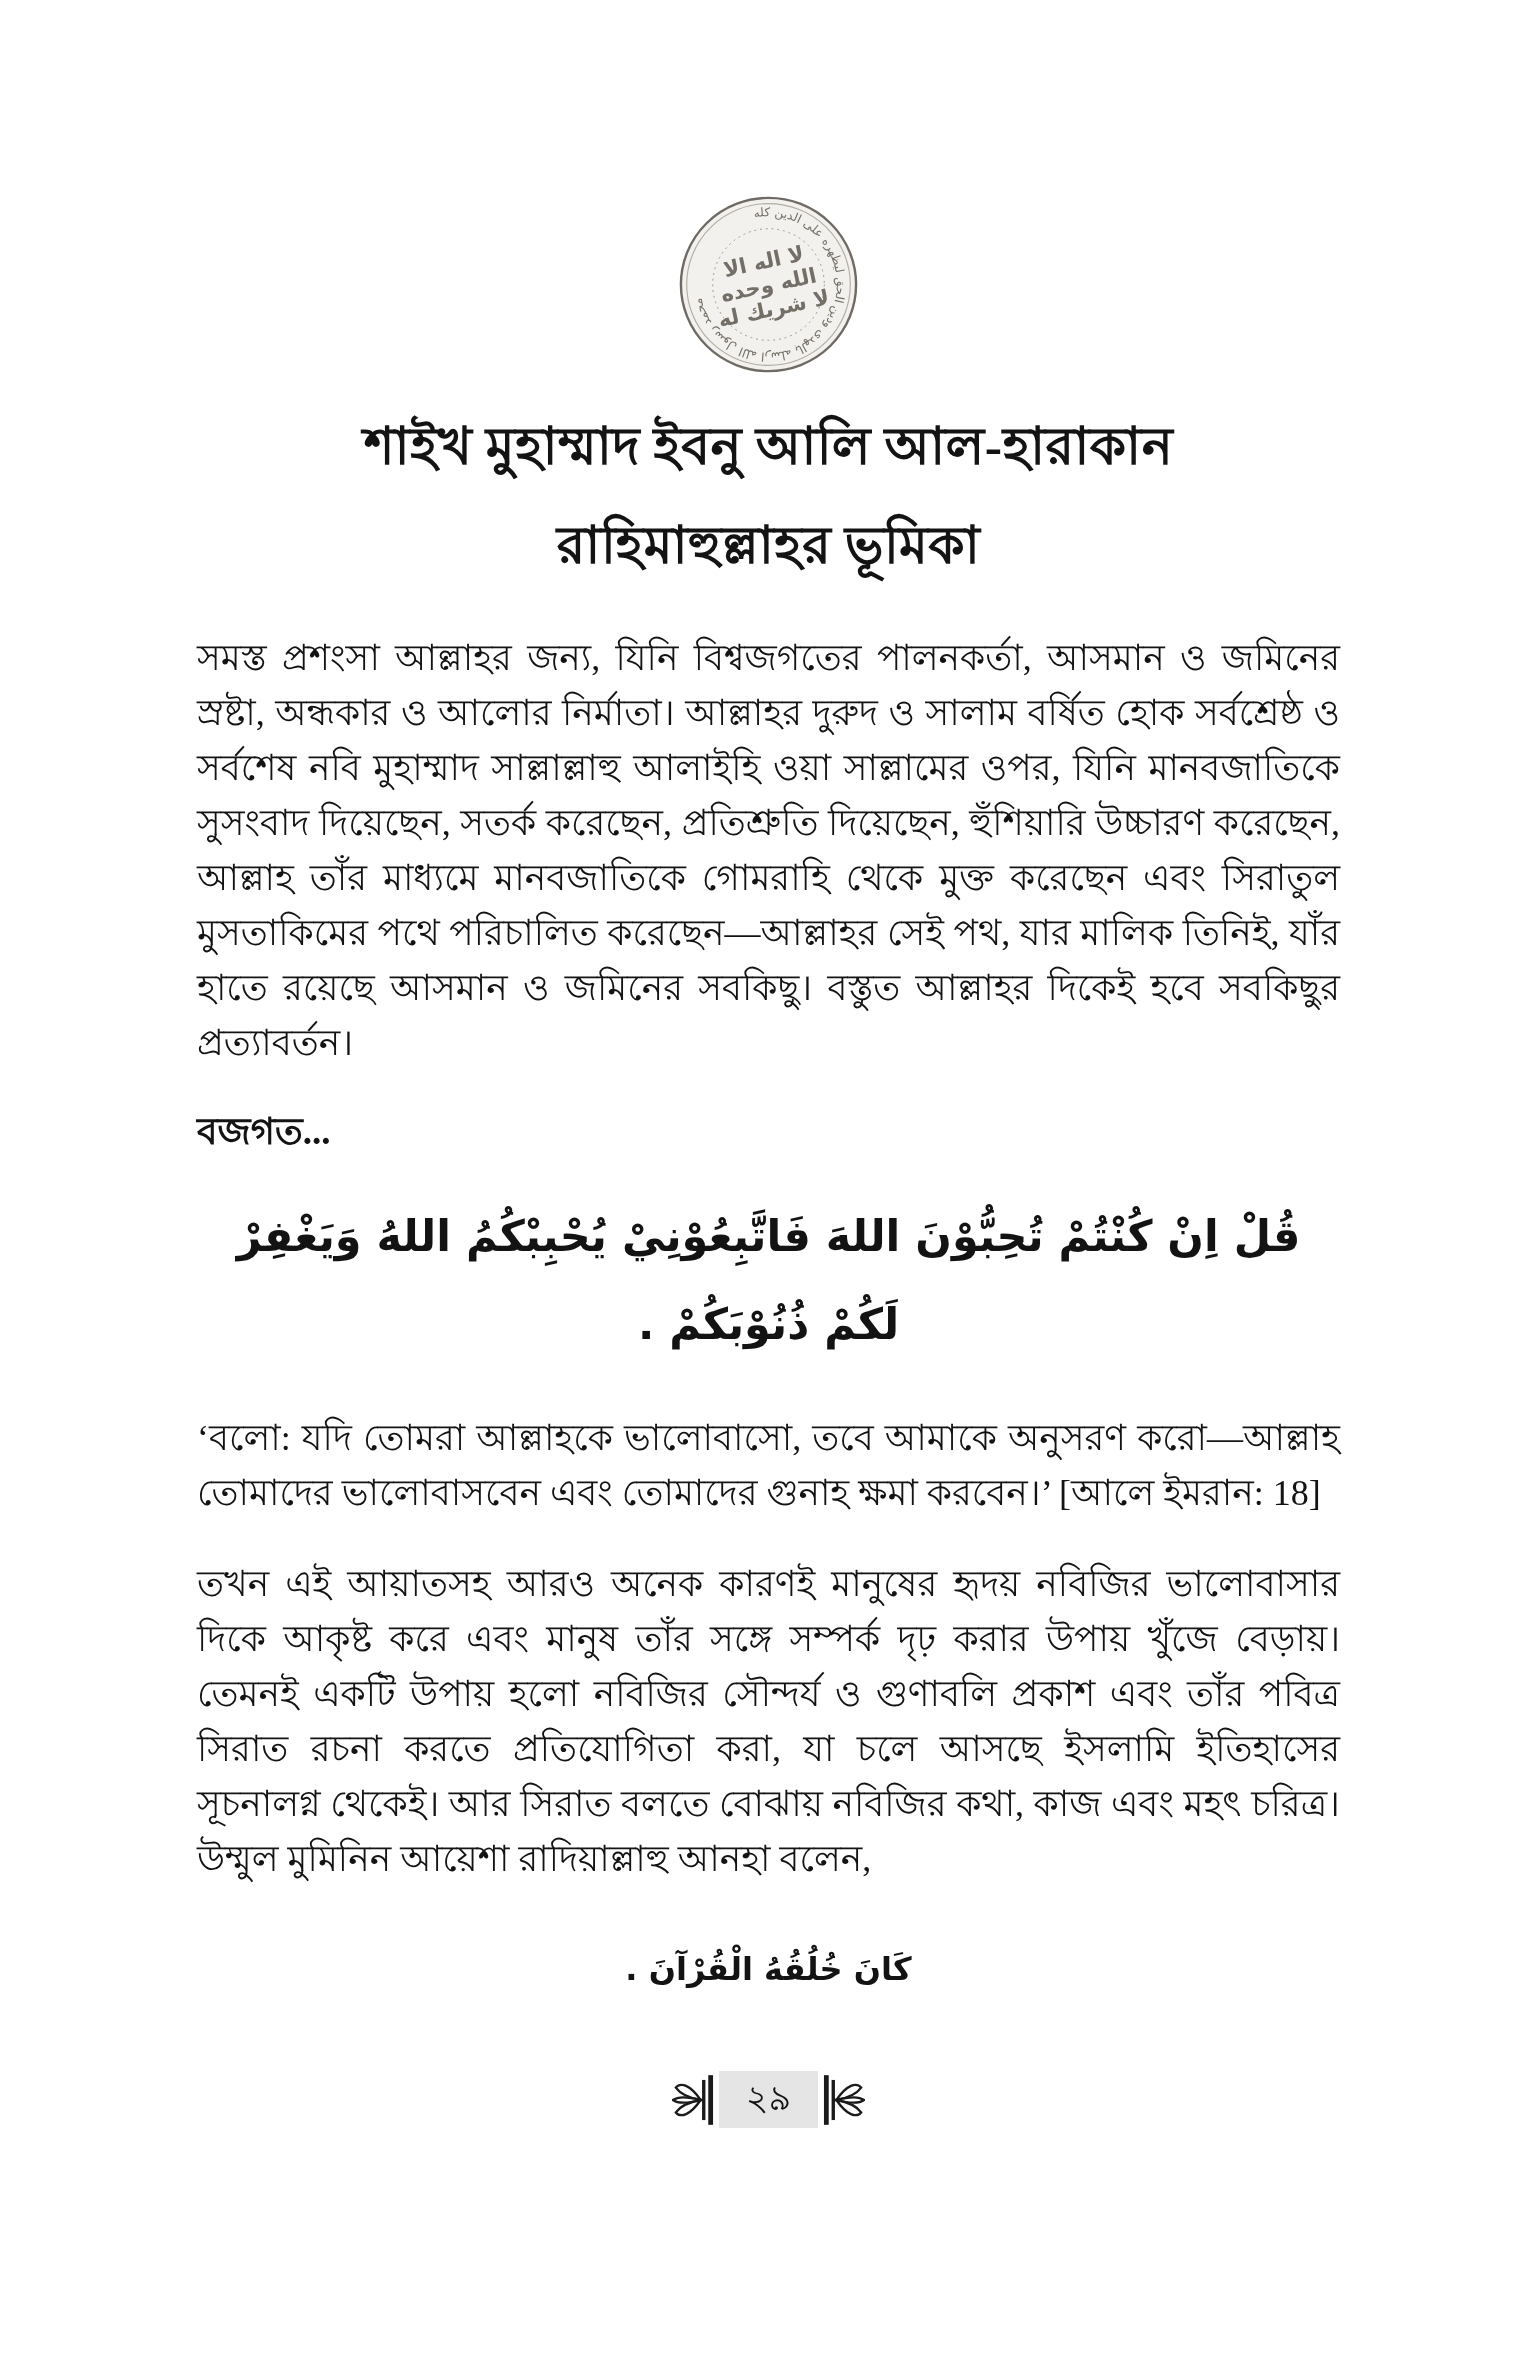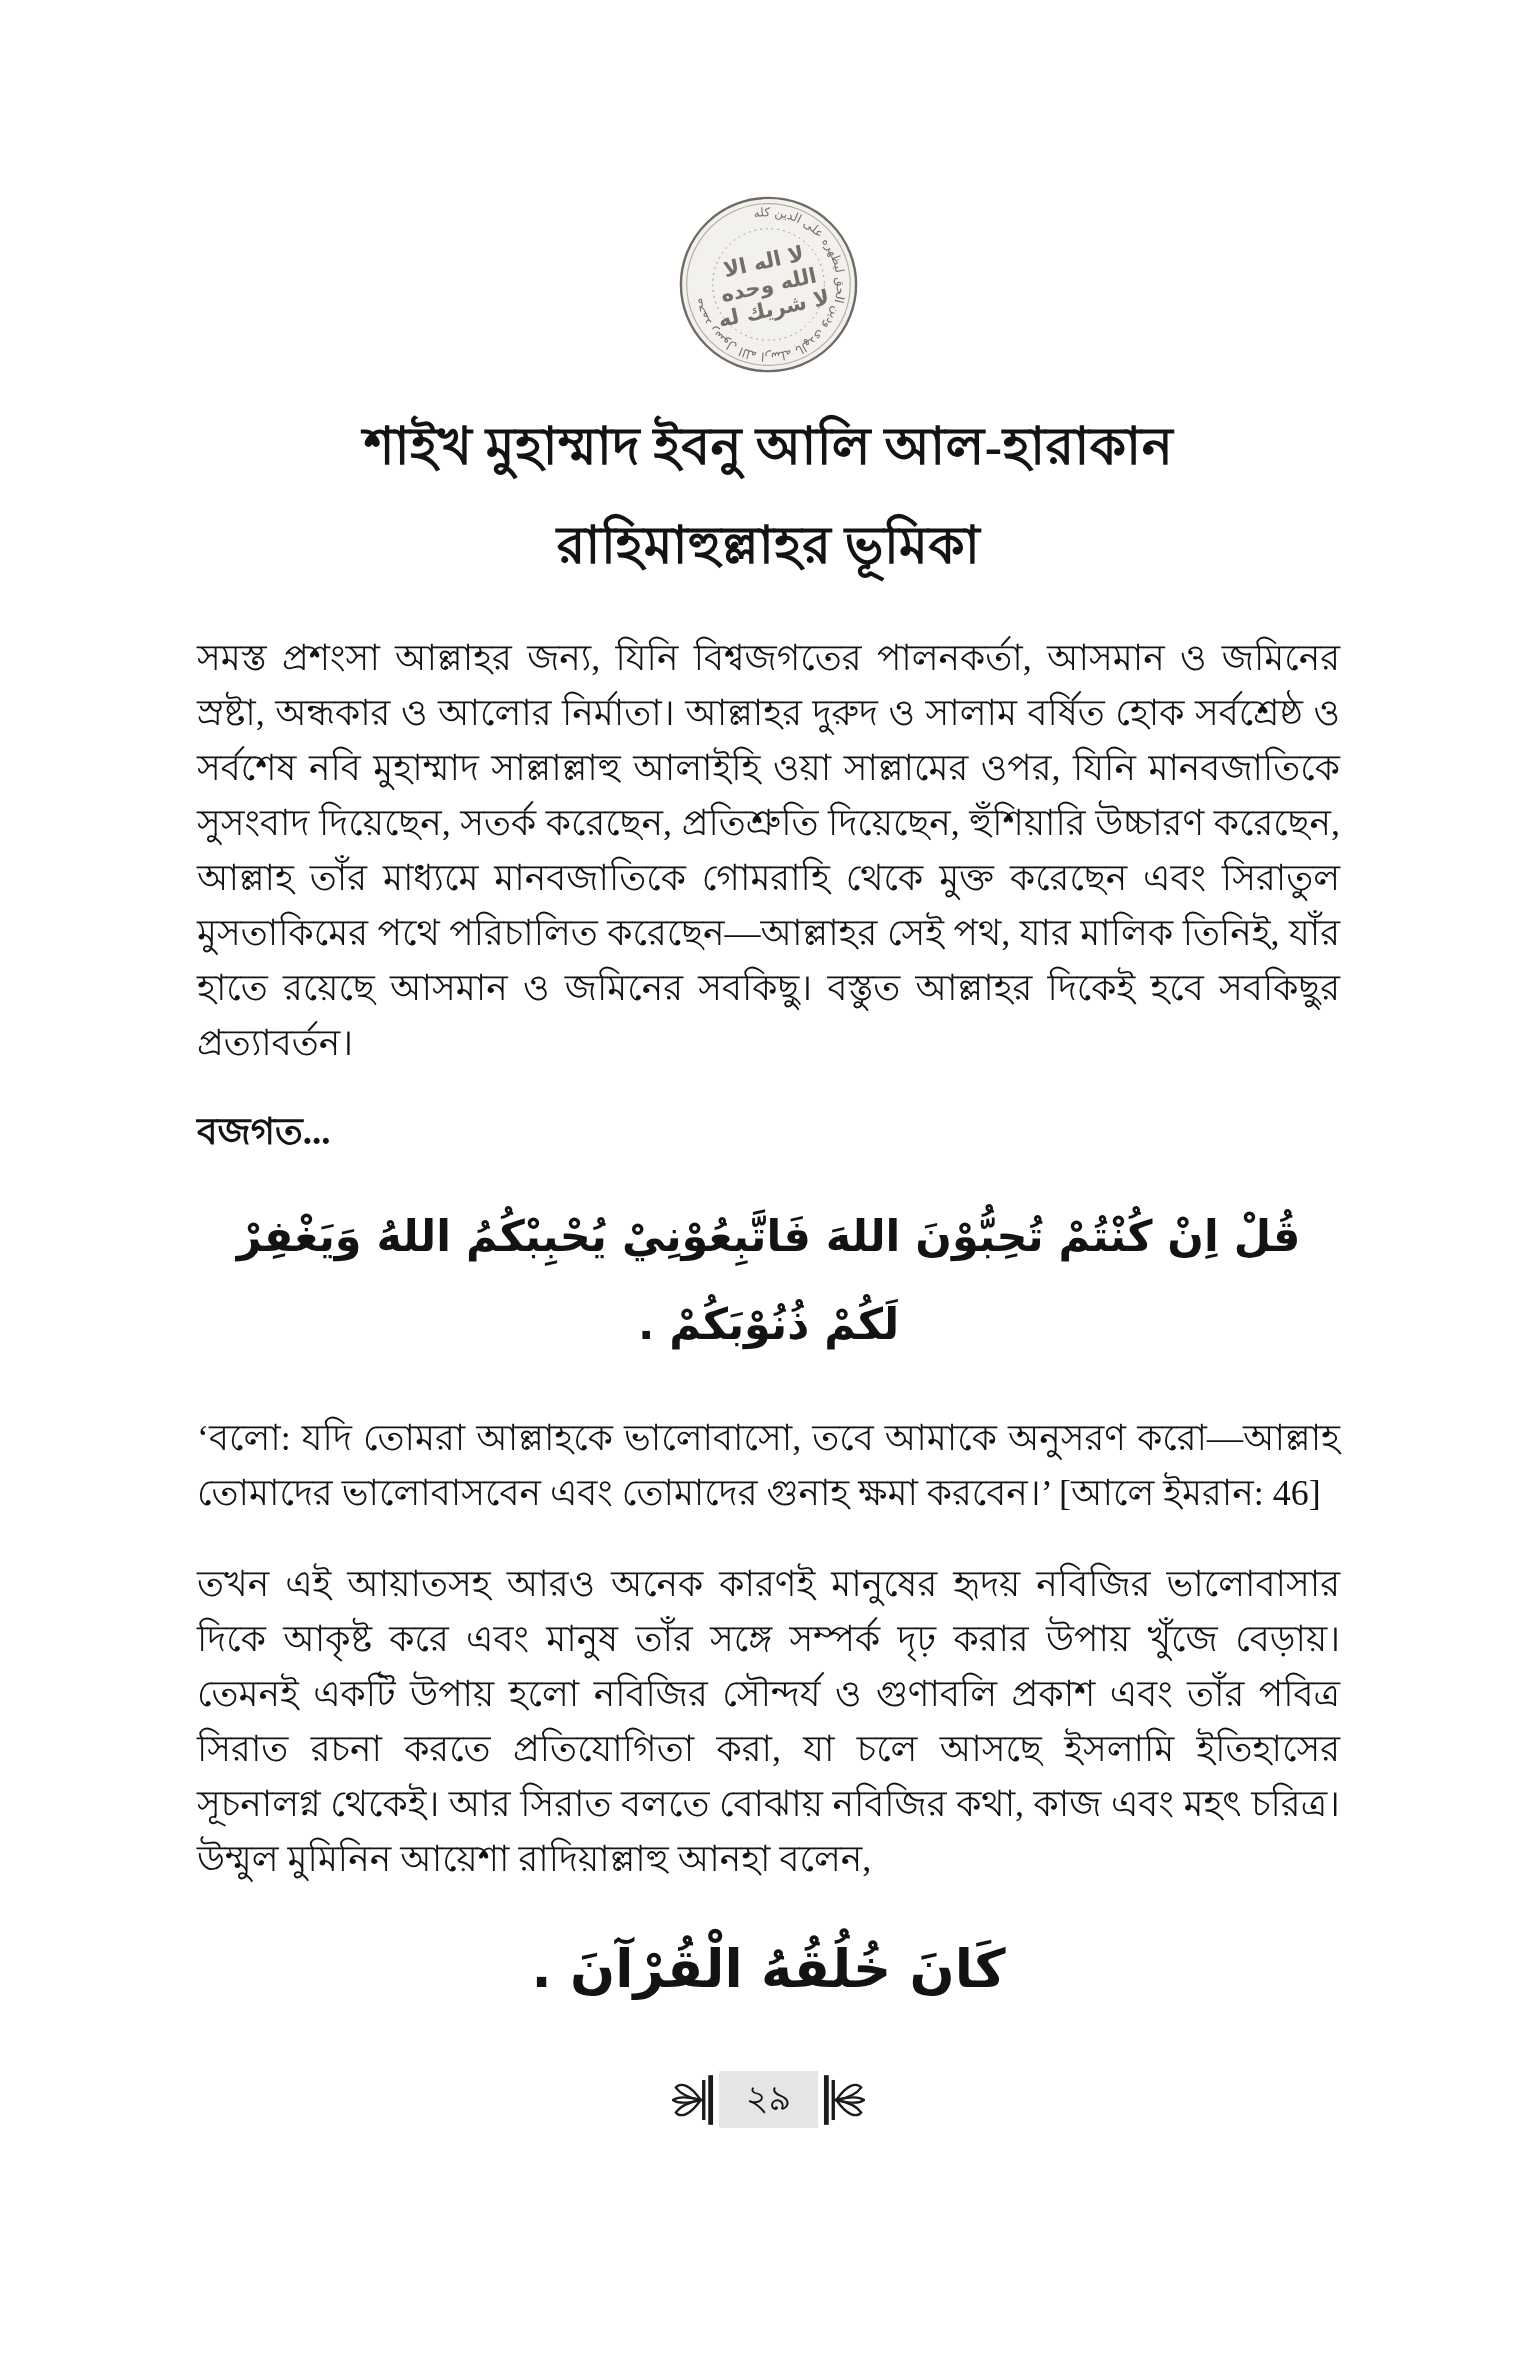--- a/index.html
+++ b/index.html
@@ -54,21 +54,21 @@
   }
   .arabic-verse-1 {
     margin-top: 13.4px;
     font-size: 43px;
     line-height: 88px;
   }
   .verse-translation { margin-top: 15.4px; }
   .para-3 { margin-top: 13px; }
   .arabic-verse-2 {
     margin-top: 17.3px;
-    font-size: 53px;
+    font-size: 32px;
     line-height: 92px;
   }
   .footer-row {
     margin-top: 56px;
     display: flex;
     justify-content: center;
     align-items: center;
     gap: 4.8px;
   }
   .page-number-badge {
@@ -110,21 +110,21 @@
 
   <div class="content-col">
 
     <p class="body-text para-1">সমস্ত প্রশংসা আল্লাহর জন্য, যিনি বিশ্বজগতের পালনকর্তা, আসমান ও জমিনের স্রষ্টা, অন্ধকার ও আলোর নির্মাতা। আল্লাহর দুরুদ ও সালাম বর্ষিত হোক সর্বশ্রেষ্ঠ ও সর্বশেষ নবি মুহাম্মাদ সাল্লাল্লাহু আলাইহি ওয়া সাল্লামের ওপর, যিনি মানবজাতিকে সুসংবাদ দিয়েছেন, সতর্ক করেছেন, প্রতিশ্রুতি দিয়েছেন, হুঁশিয়ারি উচ্চারণ করেছেন, আল্লাহ তাঁর মাধ্যমে মানবজাতিকে গোমরাহি থেকে মুক্ত করেছেন এবং সিরাতুল মুসতাকিমের পথে পরিচালিত করেছেন—আল্লাহর সেই পথ, যার মালিক তিনিই, যাঁর হাতে রয়েছে আসমান ও জমিনের সবকিছু। বস্তুত আল্লাহর দিকেই হবে সবকিছুর প্রত্যাবর্তন।</p>
 
     <p class="sub-heading">বজগত...</p>
 
 
     <p class="arabic-line arabic-verse-1" dir="rtl">قُلْ اِنْ كُنْتُمْ تُحِبُّوْنَ اللهَ فَاتَّبِعُوْنِيْ يُحْبِبْكُمُ اللهُ وَيَغْفِرْ لَكُمْ ذُنُوْبَكُمْ .</p>
 
-    <p class="body-text verse-translation">‘বলো: যদি তোমরা আল্লাহকে ভালোবাসো, তবে আমাকে অনুসরণ করো—আল্লাহ তোমাদের ভালোবাসবেন এবং তোমাদের গুনাহ ক্ষমা করবেন।’ [আলে ইমরান: 46]</p>
+    <p class="body-text verse-translation">‘বলো: যদি তোমরা আল্লাহকে ভালোবাসো, তবে আমাকে অনুসরণ করো—আল্লাহ তোমাদের ভালোবাসবেন এবং তোমাদের গুনাহ ক্ষমা করবেন।’ [আলে ইমরান: 18]</p>
 
     <p class="body-text para-3">তখন এই আয়াতসহ আরও অনেক কারণই মানুষের হৃদয় নবিজির ভালোবাসার দিকে আকৃষ্ট করে এবং মানুষ তাঁর সঙ্গে সম্পর্ক দৃঢ় করার উপায় খুঁজে বেড়ায়। তেমনই একটি উপায় হলো নবিজির সৌন্দর্য ও গুণাবলি প্রকাশ এবং তাঁর পবিত্র সিরাত রচনা করতে প্রতিযোগিতা করা, যা চলে আসছে ইসলামি ইতিহাসের সূচনালগ্ন থেকেই। আর সিরাত বলতে বোঝায় নবিজির কথা, কাজ এবং মহৎ চরিত্র। উম্মুল মুমিনিন আয়েশা রাদিয়াল্লাহু আনহা বলেন,</p>
 
     <p class="arabic-line arabic-verse-2" dir="rtl">كَانَ خُلُقُهُ الْقُرْآنَ .</p>
 
   </div>
 
   <div class="footer-row">
     <span class="ornament">
       <svg width="42" height="52" viewBox="0 0 44 54">

